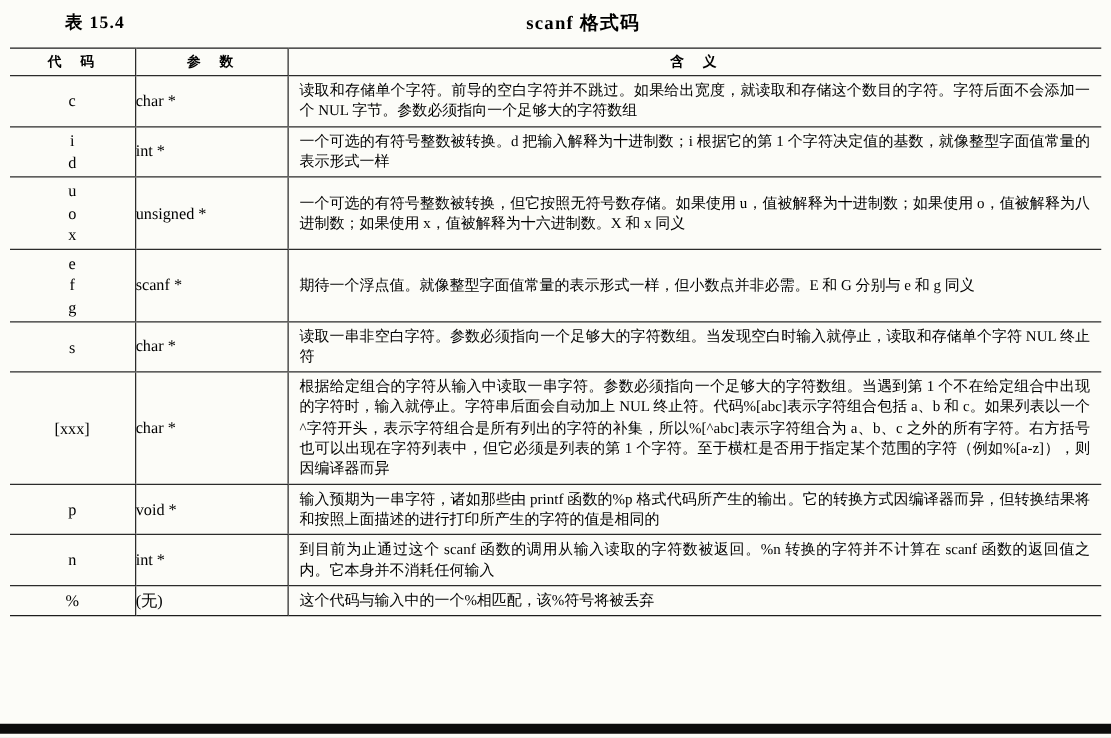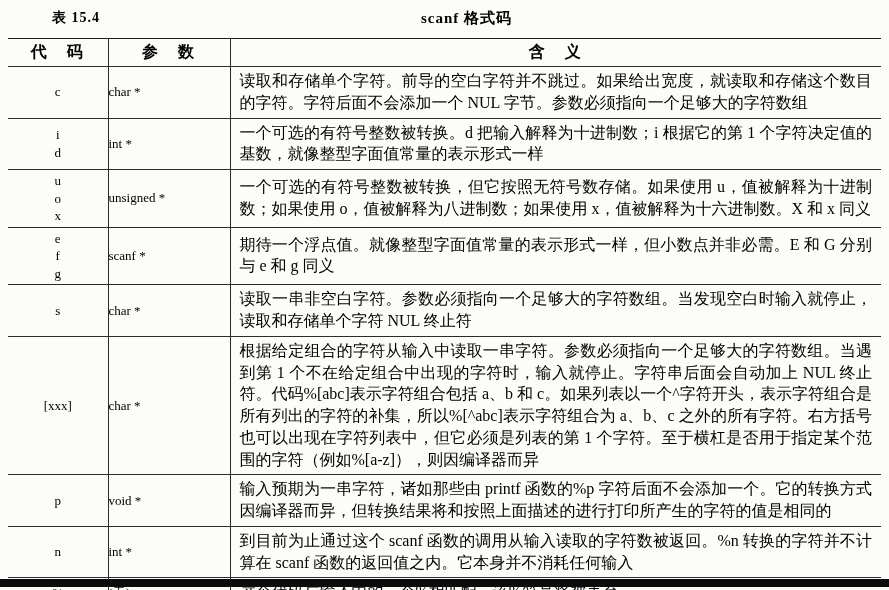--- a/index.html
+++ b/index.html
@@ -27,39 +27,39 @@
     margin:3px 8px 0 8px;
   }
   .fmt th,.fmt td{
     border-top:1px solid #2b2b2b;
     border-bottom:1px solid #2b2b2b;
     vertical-align:middle;
     box-sizing:border-box;
   }
   .fmt th+th,.fmt td+td{border-left:1px solid #2b2b2b;margin-top:12px;}
   .fmt thead th{
-    font-size:16px;font-weight:bold;
+    font-size:11px;font-weight:bold;
     padding:3px 0;
     border-top:1.5px solid #1d1d1d;
     letter-spacing:2px;
   }
   td.code{
     text-align:center;
     white-space:pre-line;
     font-size:13px;
     line-height:1.35;
     padding:2px 0;
   }
   td.param{
     text-align:left;
     font-size:13px;
     padding:2px 0;
   }
   td.meaning{
-    font-size:16px;
+    font-size:12px;
     line-height:1.36;
     padding:3px 9px 4px 9px;
     text-align:justify;
   }
   .fmt tbody tr:last-child td{border-bottom:1.5px solid #1d1d1d;}
   .scan-bar{
     position:absolute;left:0;bottom:3px;
     width:100%;height:8px;
     background:#0c0c0c;
   }
@@ -119,21 +119,21 @@
         <td class="meaning">读取一串非空白字符。参数必须指向一个足够大的字符数组。当发现空白时输入就停止，读取和存储单个字符 NUL 终止符</td>
       </tr>
       <tr>
         <td class="code">[xxx]</td>
         <td class="param">char *</td>
         <td class="meaning">根据给定组合的字符从输入中读取一串字符。参数必须指向一个足够大的字符数组。当遇到第 1 个不在给定组合中出现的字符时，输入就停止。字符串后面会自动加上 NUL 终止符。代码%[abc]表示字符组合包括 a、b 和 c。如果列表以一个^字符开头，表示字符组合是所有列出的字符的补集，所以%[^abc]表示字符组合为 a、b、c 之外的所有字符。右方括号也可以出现在字符列表中，但它必须是列表的第 1 个字符。至于横杠是否用于指定某个范围的字符（例如%[a-z]），则因编译器而异</td>
       </tr>
       <tr>
         <td class="code">p</td>
         <td class="param">void *</td>
-        <td class="meaning">输入预期为一串字符，诸如那些由 printf 函数的%p 字符后面不会添加一个。它的转换方式因编译器而异，但转换结果将和按照上面描述的进行打印所产生的字符的值是相同的</td>
+        <td class="meaning">输入预期为一串字符，诸如那些由 printf 函数的%p 格式代码所产生的输出。它的转换方式因编译器而异，但转换结果将和按照上面描述的进行打印所产生的字符的值是相同的</td>
       </tr>
       <tr>
         <td class="code">n</td>
         <td class="param">int *</td>
         <td class="meaning">到目前为止通过这个 scanf 函数的调用从输入读取的字符数被返回。%n 转换的字符并不计算在 scanf 函数的返回值之内。它本身并不消耗任何输入</td>
       </tr>
       <tr>
         <td class="code">%</td>
         <td class="param">(无)</td>
         <td class="meaning">这个代码与输入中的一个%相匹配，该%符号将被丢弃</td>

